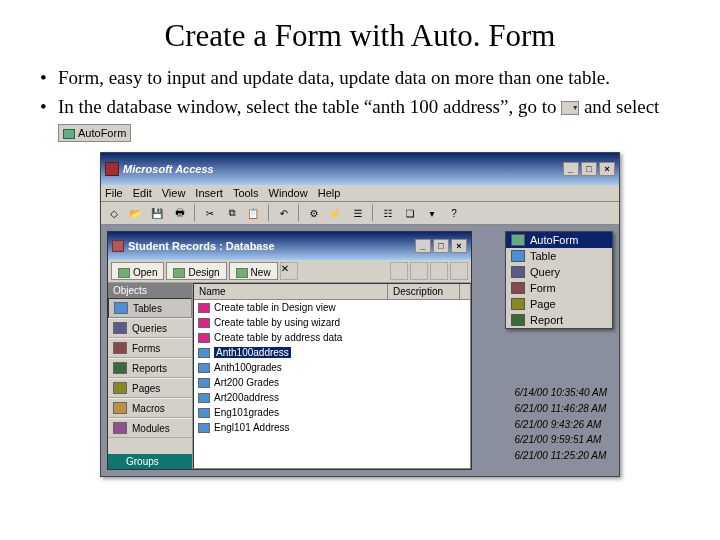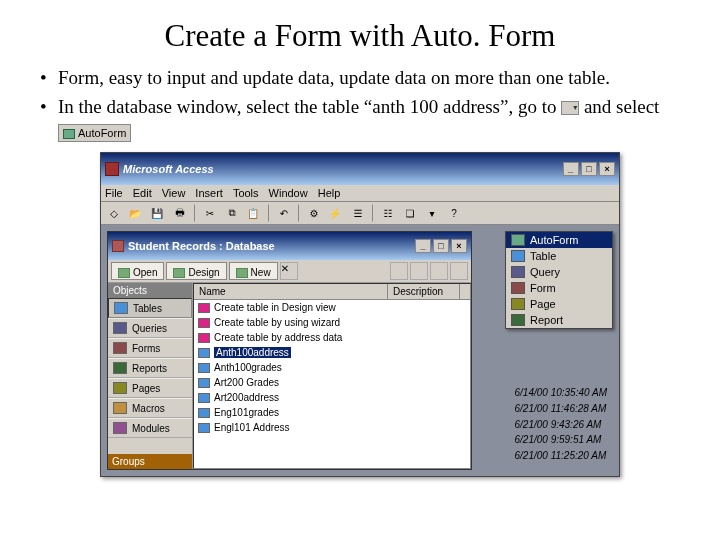--- a/index.html
+++ b/index.html
@@ -128,21 +128,21 @@
   }
   .side-item.sel { background: #c8c6be; border: 1px inset #888; }
   .side-ic { width: 14px; height: 12px; border: 1px solid #666; }
   .ic-tables { background: #4a90d9; }
   .ic-queries { background: #5a5a8a; }
   .ic-forms { background: #8a4a4a; }
   .ic-reports { background: #3a6a3a; }
   .ic-pages { background: #888822; }
   .ic-macros { background: #c09040; }
   .ic-modules { background: #905090; }
-  .side-footer { margin-top: auto; background: #a16207; color: #fff; font-size: 10px; padding: 2px 4px;}
+  .side-footer { margin-top: auto; background: #0f766e; color: #fff; font-size: 10px; padding: 2px 18px;}
 
   .listpane { flex: 1; background: #fff; border: 1px inset #888; overflow: hidden; }
   .listhdr {
     display: flex; background: #d4d0c8; border-bottom: 1px solid #888;
     font-size: 10px;
   }
   .listhdr div { padding: 2px 5px; border-right: 1px solid #888; }
   .col-name { flex: 1; }
   .col-desc { width: 72px; }
   .listhdr .spacer { width: 8px; border: none; }

